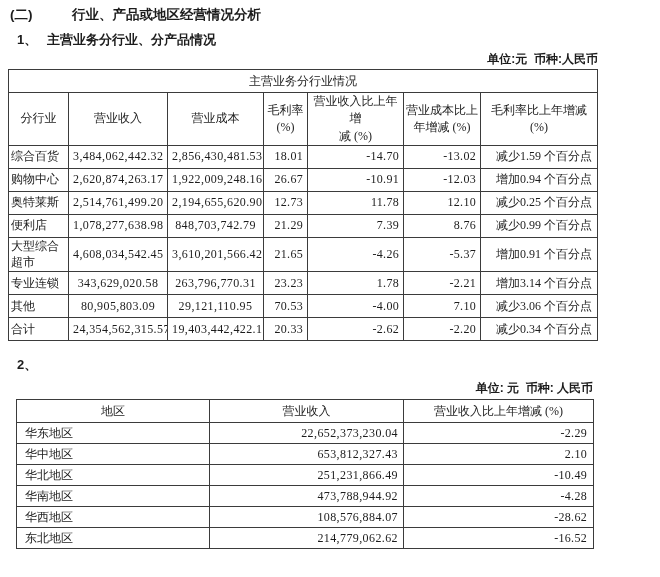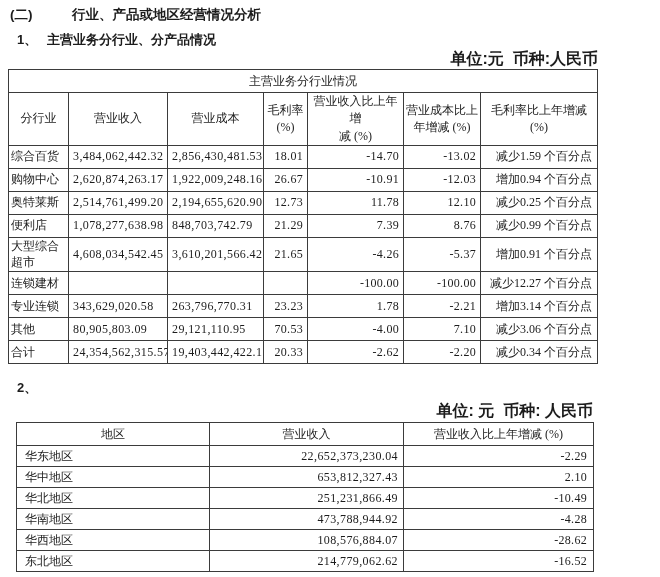--- a/index.html
+++ b/index.html
@@ -23,21 +23,21 @@
     font-weight:bold;font-size:13px;line-height:16px;
     display:flex;align-items:baseline;
   }
   .heading-l2 .num{width:30px;flex:0 0 30px;}
   .heading-l2.second{margin-top:16px;}
 
   .unit-note{
     width:590px;margin-left:8px;margin-top:4px;
     text-align:right;
     font-family:"Liberation Sans","DejaVu Sans",sans-serif;
-    font-weight:bold;font-size:16px;line-height:14px;
+    font-weight:bold;font-size:12px;line-height:14px;
     white-space:pre;
   }
   .unit-note.unit2{width:577px;margin-left:16px;margin-top:8px;}
 
   table.tbl{
     border-collapse:collapse;table-layout:fixed;
     font-size:12px;
   }
   table.tbl1{width:589px;margin-left:8px;margin-top:3px;}
   table.tbl2{width:577px;margin-left:16px;margin-top:4px;}
@@ -47,21 +47,21 @@
     overflow:hidden;
     font-weight:normal;
     vertical-align:middle;
   }
   .tbl-title{height:20px;text-align:center;}
   .tbl1 thead tr.hdr th{
     height:37px;text-align:center;white-space:pre-line;line-height:1.45;padding:0 1px;
   }
   .tbl1 tbody td{height:20px;line-height:1.3;}
   .c-name{text-align:left;padding-left:2px !important;padding-right:1px !important;margin-top:48px;}
-  .c-num{text-align:left;letter-spacing:0.4px;font-family:Liberation Serif, serif;}
+  .c-num{text-align:center;letter-spacing:0.4px;font-family:Liberation Serif, serif;}
   .c-pct{text-align:right;letter-spacing:0.3px;}
   .c-chg{text-align:right;padding-right:5px !important;}
 
   .tbl2 thead th{height:20px;text-align:center;}
   .tbl2 tbody td{height:18px;line-height:1.25;}
   .r-name{text-align:left;padding-left:8px !important;}
   .r-num{text-align:right;letter-spacing:0.4px;padding-right:5px !important;}
   .r-pct{text-align:right;letter-spacing:0.3px;padding-right:6px !important;}
 </style>
 </head>
@@ -148,29 +148,20 @@
         <tr>
           <td class="c-name">大型综合超市</td>
           <td class="c-num">4,608,034,542.45</td>
           <td class="c-num">3,610,201,566.42</td>
           <td class="c-pct">21.65</td>
           <td class="c-pct">-4.26</td>
           <td class="c-pct">-5.37</td>
           <td class="c-chg">增加0.91 个百分点</td>
         </tr>
         <tr>
-          <td class="c-name">连锁建材</td>
-          <td class="c-num"></td>
-          <td class="c-num"></td>
-          <td class="c-pct"></td>
-          <td class="c-pct">-100.00</td>
-          <td class="c-pct">-100.00</td>
-          <td class="c-chg">减少12.27 个百分点</td>
-        </tr>
-        <tr>
           <td class="c-name">专业连锁</td>
           <td class="c-num">343,629,020.58</td>
           <td class="c-num">263,796,770.31</td>
           <td class="c-pct">23.23</td>
           <td class="c-pct">1.78</td>
           <td class="c-pct">-2.21</td>
           <td class="c-chg">增加3.14 个百分点</td>
         </tr>
         <tr>
           <td class="c-name">其他</td>

